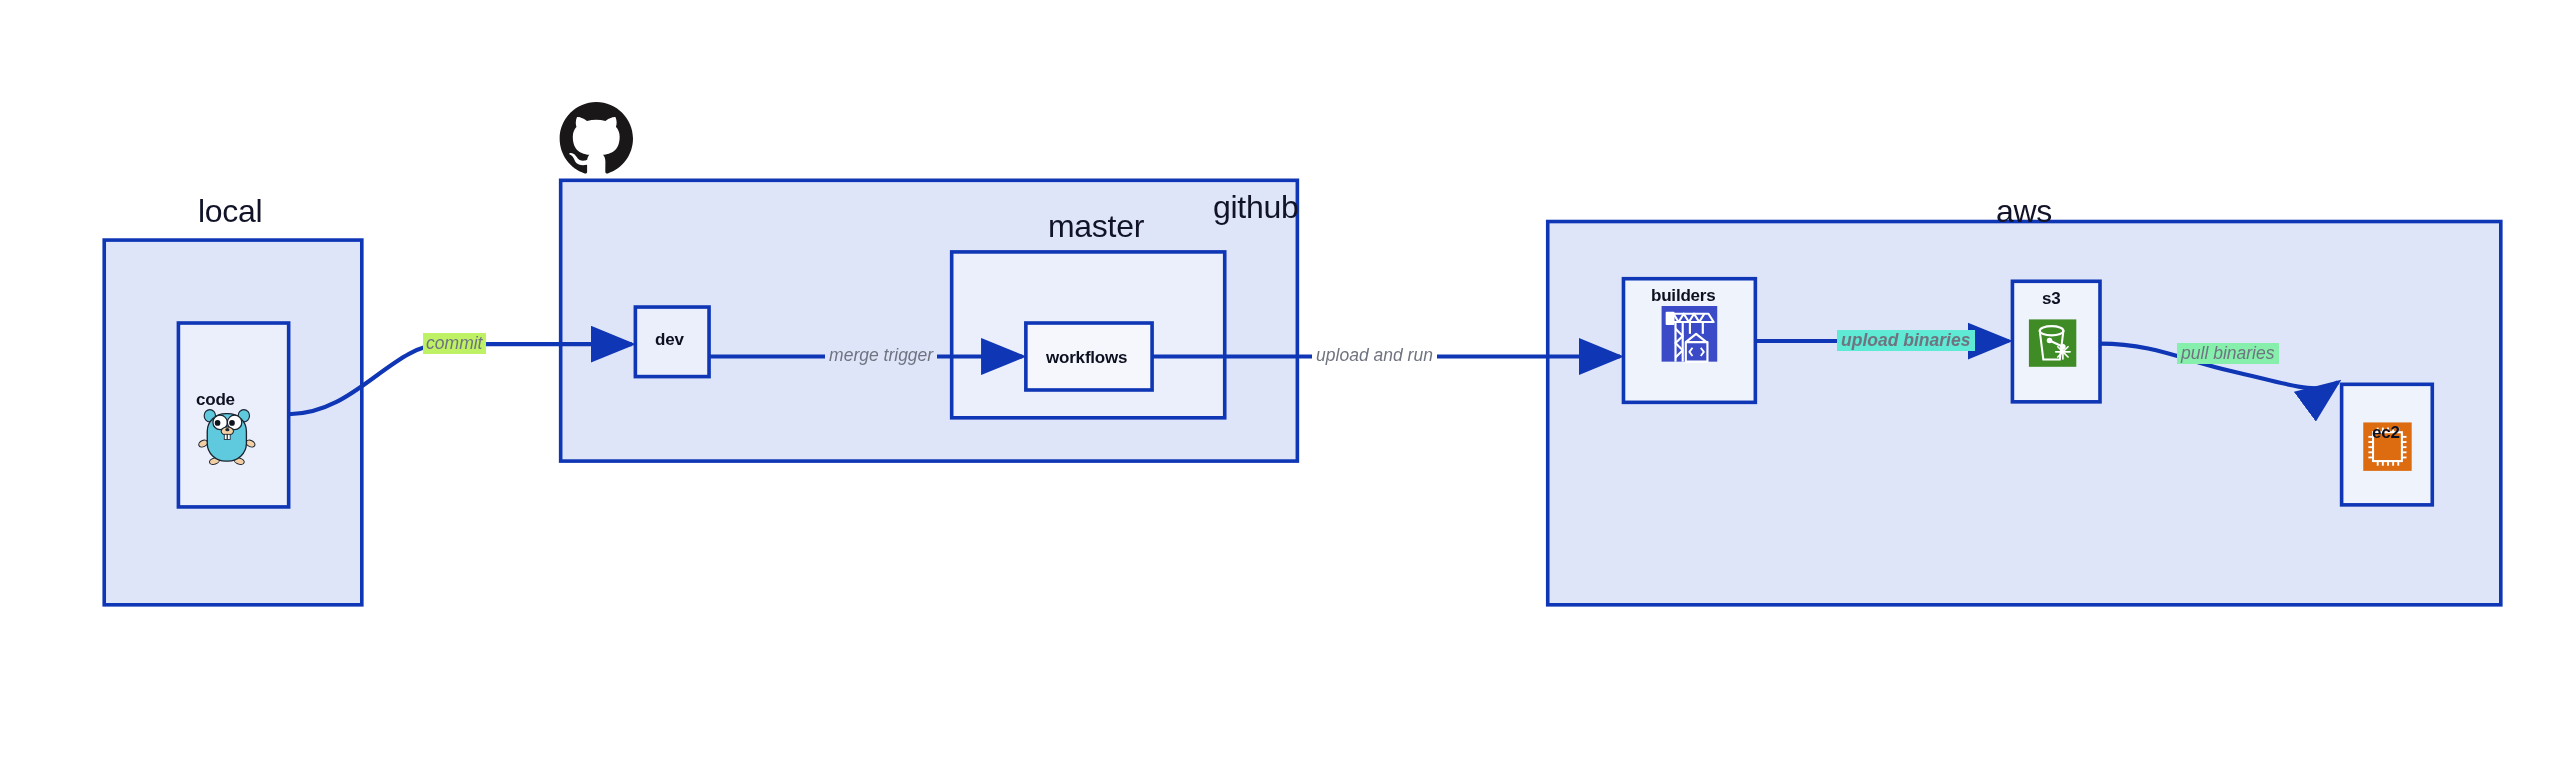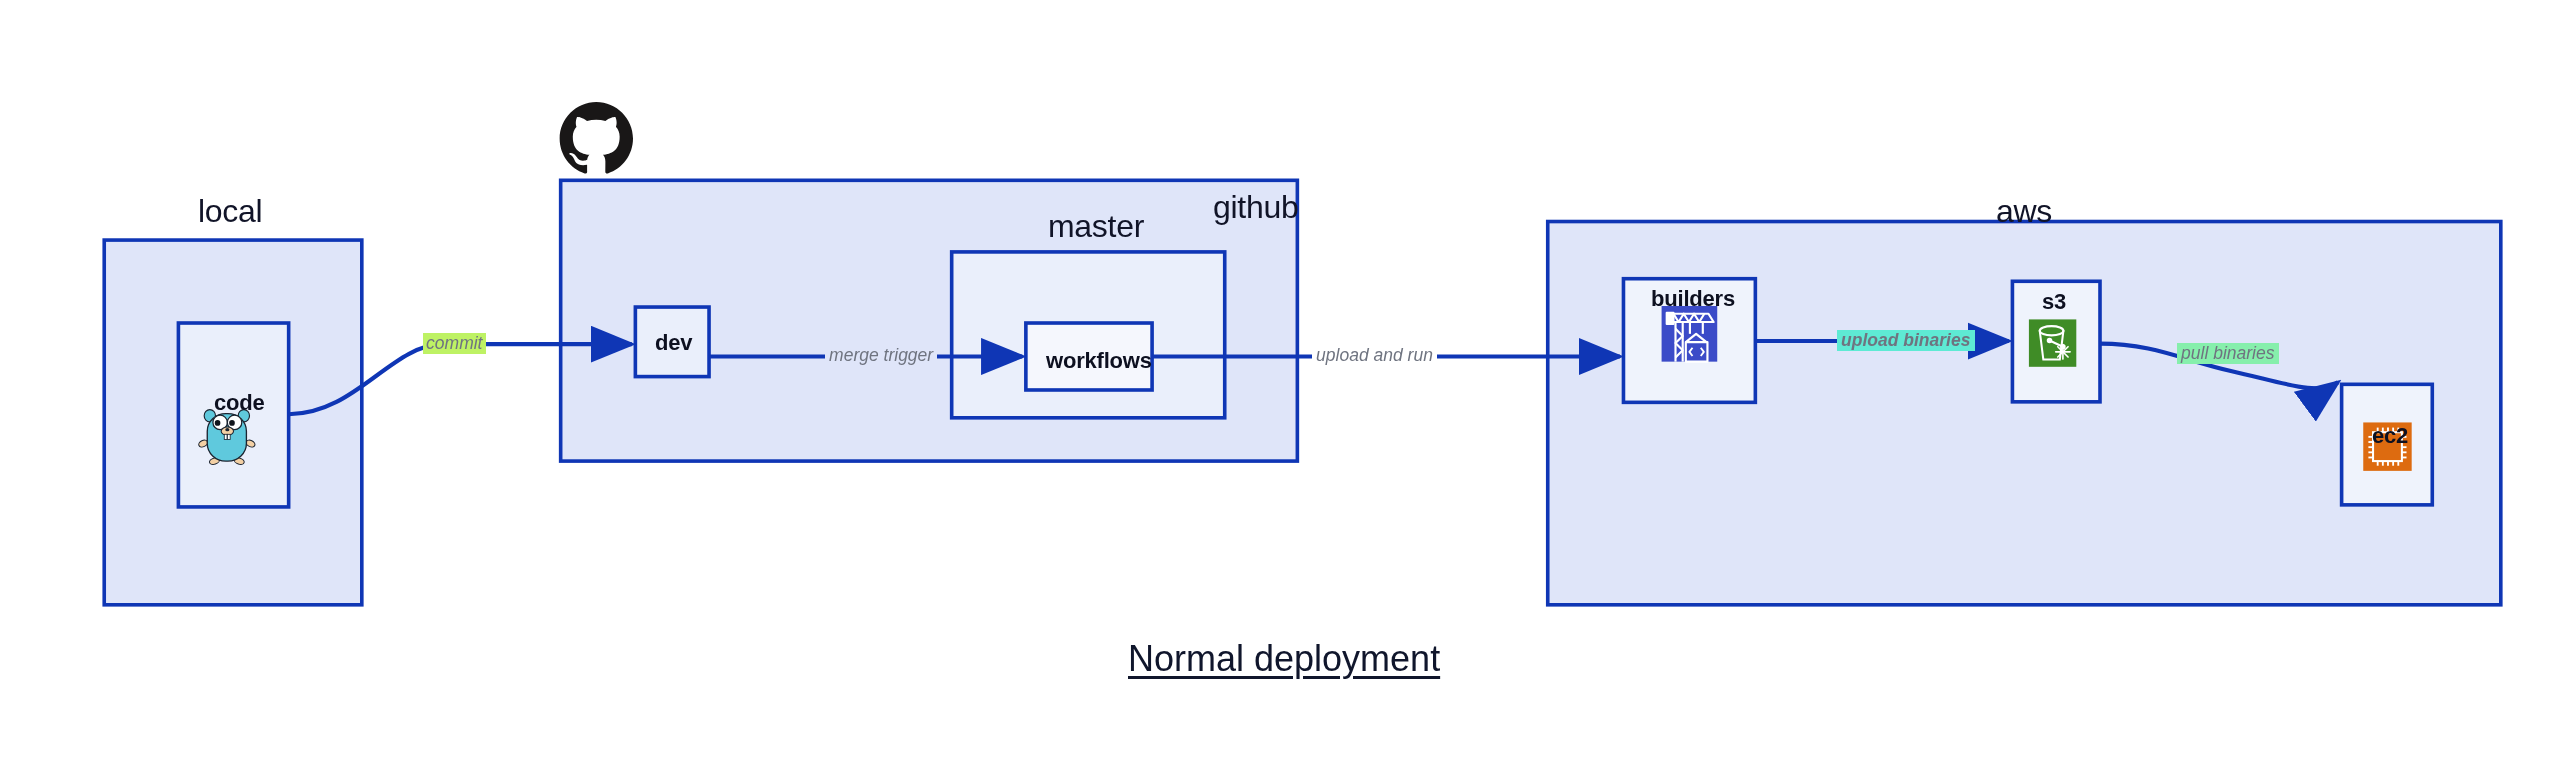--- a/index.html
+++ b/index.html
@@ -4,21 +4,21 @@
 <style>
   html,body{margin:0;padding:0;background:#ffffff;}
   body{width:2604px;height:781px;position:relative;overflow:hidden;
        font-family:"Liberation Sans",sans-serif;}
   #stage{position:absolute;left:0;top:0;width:2604px;height:781px;}
   svg#canvas{position:absolute;left:0;top:0;width:2604px;height:781px;}
 
   .zone-label{position:absolute;color:#111428;font-size:32px;
               font-family:"Liberation Sans",sans-serif;white-space:nowrap;
               letter-spacing:-0.3px;}
-  .node-label{position:absolute;color:#0d1020;font-size:22px;font-weight:bold;
+  .node-label{position:absolute;color:#0d1020;font-size:17px;font-weight:bold;
               white-space:nowrap;letter-spacing:-0.2px;}
   .edge-label{position:absolute;color:#6f7480;font-size:17.5px;font-style:italic;
               white-space:nowrap;background:transparent;}
   .page-title{position:absolute;color:#10162c;font-size:36px;
               text-decoration:underline;text-underline-offset:5.2px;
               text-decoration-thickness:2.6px;white-space:nowrap;}
 </style>
 </head>
 <body>
 
@@ -177,21 +177,21 @@
   </svg>
 
   <div class="zone-label" style="left:198px;top:193px;">local</div>
 
   <div class="zone-label" style="left:1213px;top:149px;margin-top:40px;">github</div>
 
   <div class="zone-label" style="left:1048px;top:208px;">master</div>
 
   <div class="zone-label" style="left:1996px;top:193px;">aws</div>
 
-  <div class="node-label" style="left:214px;top:390px;">code</div>
+  <div class="node-label" style="left:196px;top:390px;">code</div>
 
   <div class="node-label" style="left:655px;top:330px;">dev</div>
 
   <div class="node-label" style="left:1046px;top:348px;">workflows</div>
 
   <div class="node-label" style="left:1651px;top:286px;">builders</div>
 
   <div class="node-label" style="left:2042px;top:289px;">s3</div>
 
   <div class="node-label" style="left:2372px;top:393px;margin-top:30px;">ec2</div>
@@ -199,16 +199,15 @@
   <div class="edge-label" style="left:423px;top:333px;background:#bef264;padding:0 3.1px;">commit</div>
 
   <div class="edge-label" style="left:825px;top:345px;background:#dfe5f9;padding:0 4.1px;">merge trigger</div>
 
   <div class="edge-label" style="left:1312px;top:345px;background:#ffffff;padding:0 4.1px;">upload and run</div>
 
   <div class="edge-label" style="left:1837px;top:330px;background:#5eead4;padding:0 4.1px;font-weight:bold;">upload binaries</div>
 
   <div class="edge-label" style="left:2177px;top:343px;background:#86efac;padding:0 4.1px;">pull binaries</div>
 
-  <div class="page-title" style="left:1128px;top:638px;">Normal deployment</div>
 
 </div>
 
 
 </body></html>

